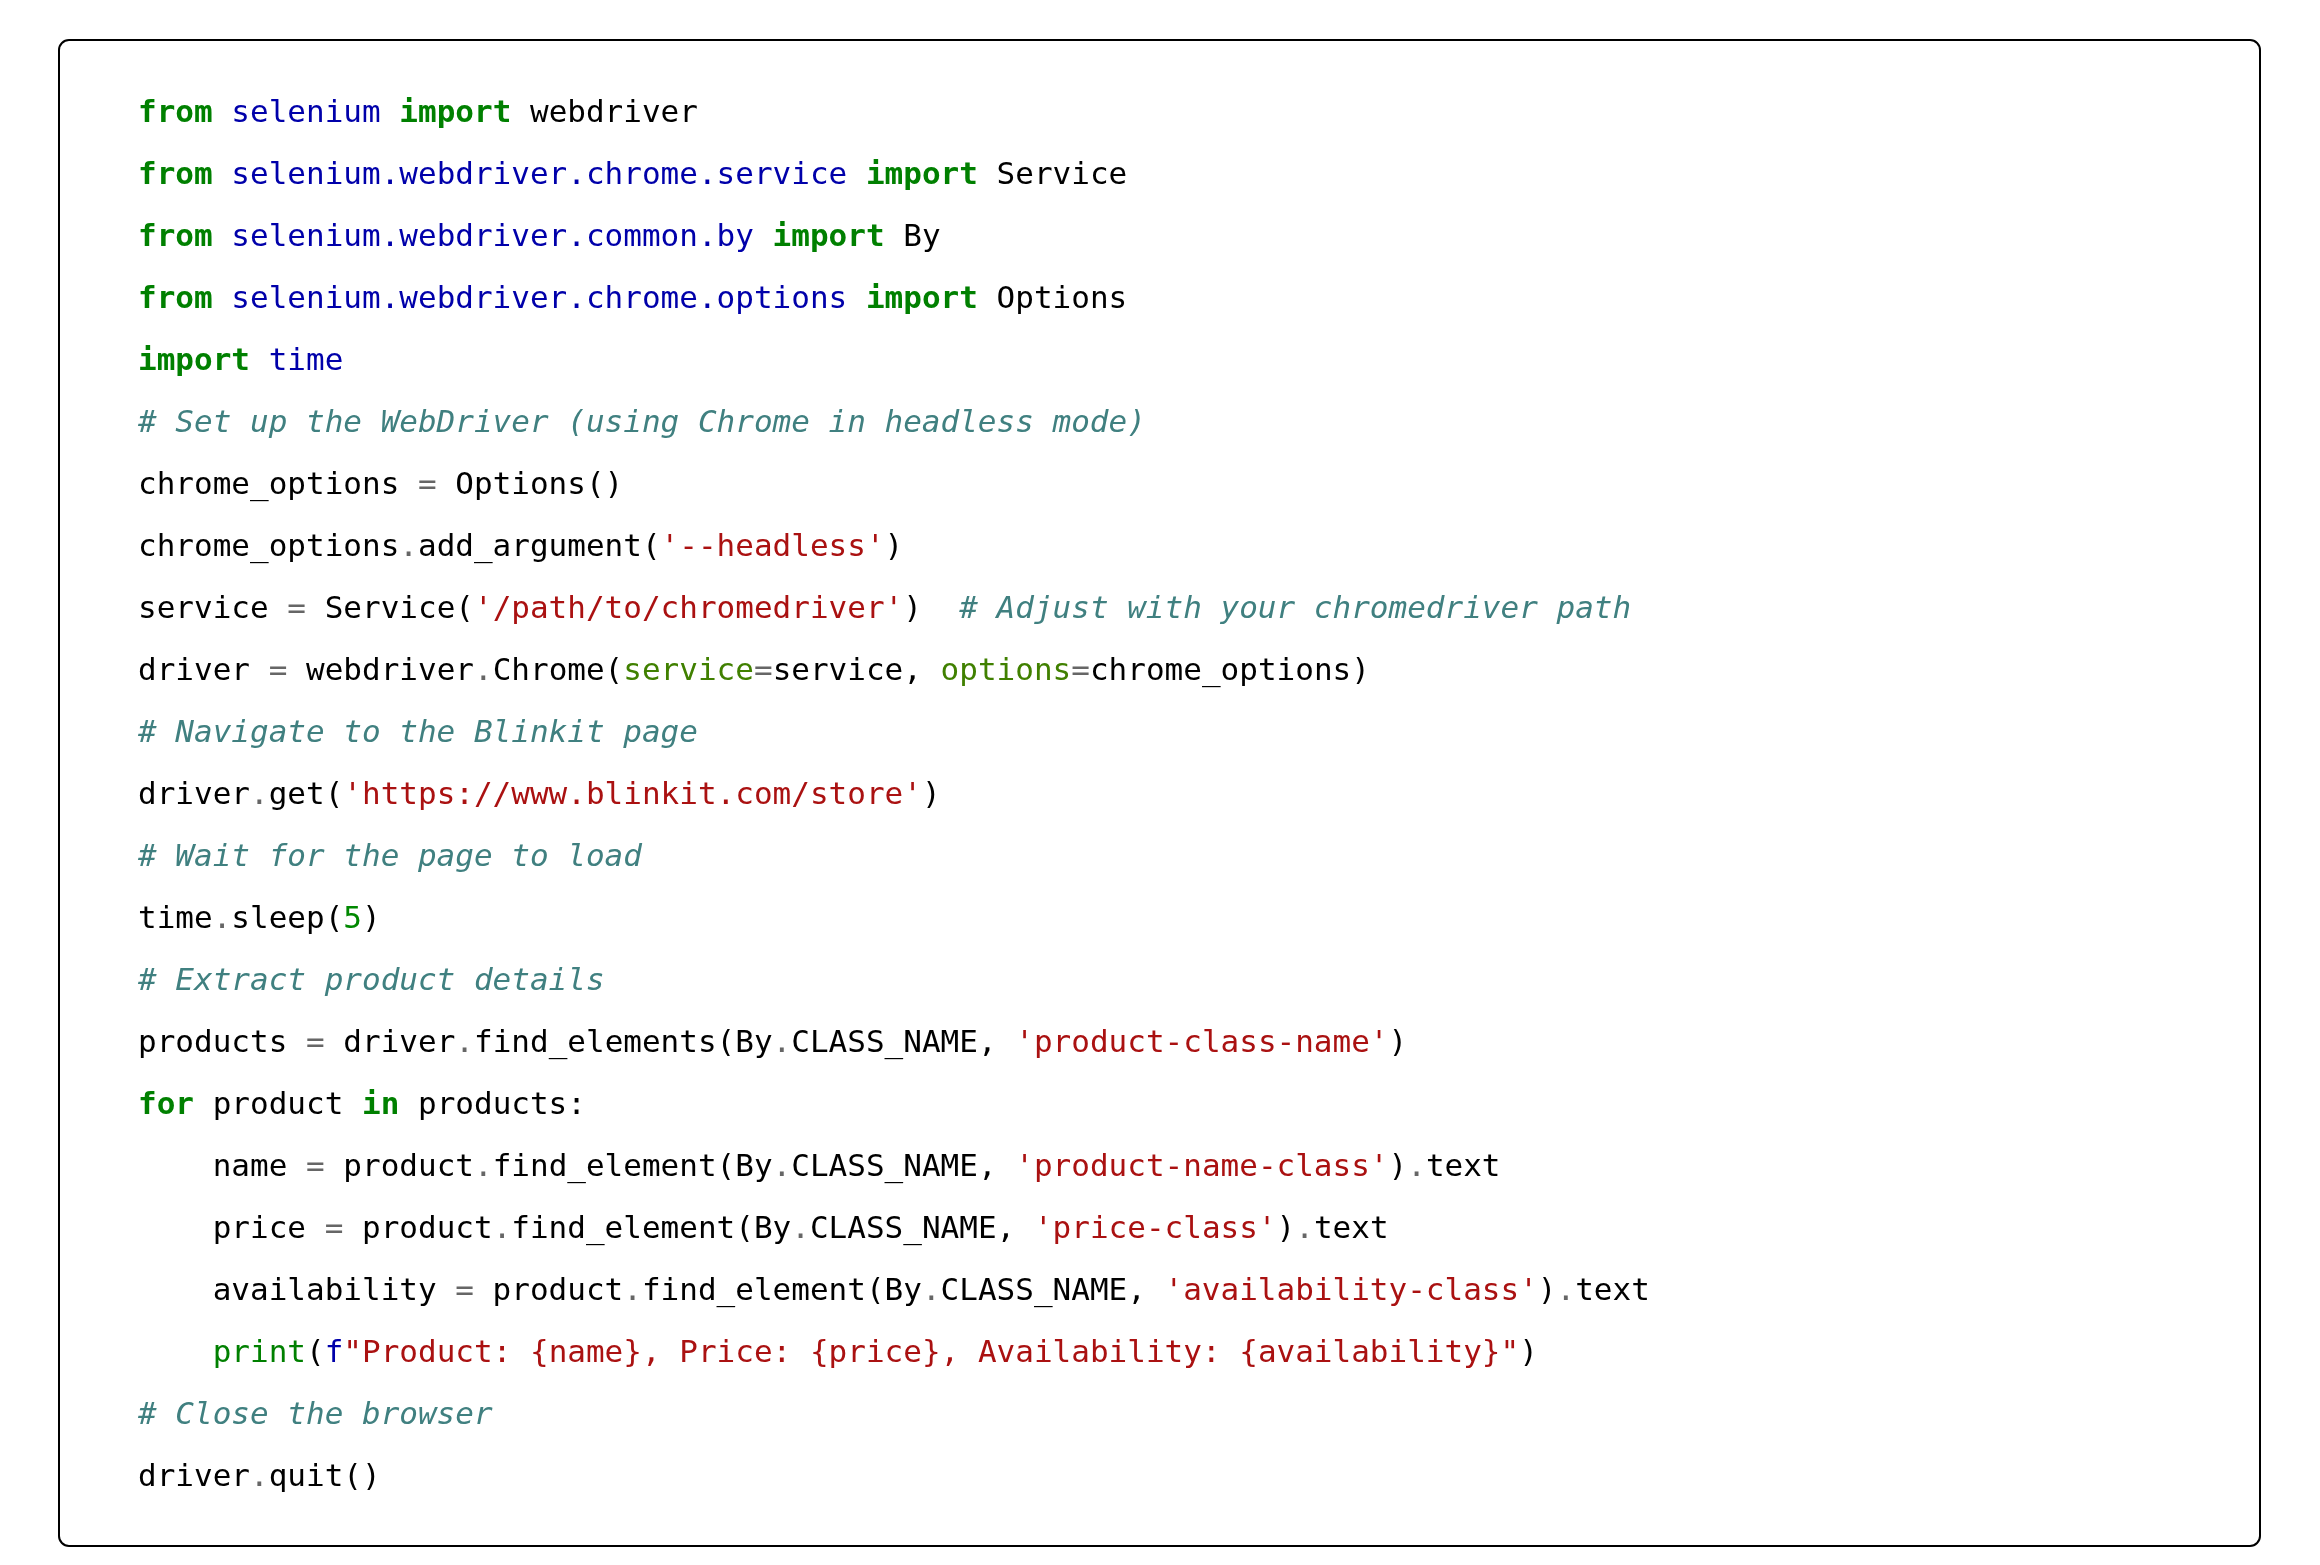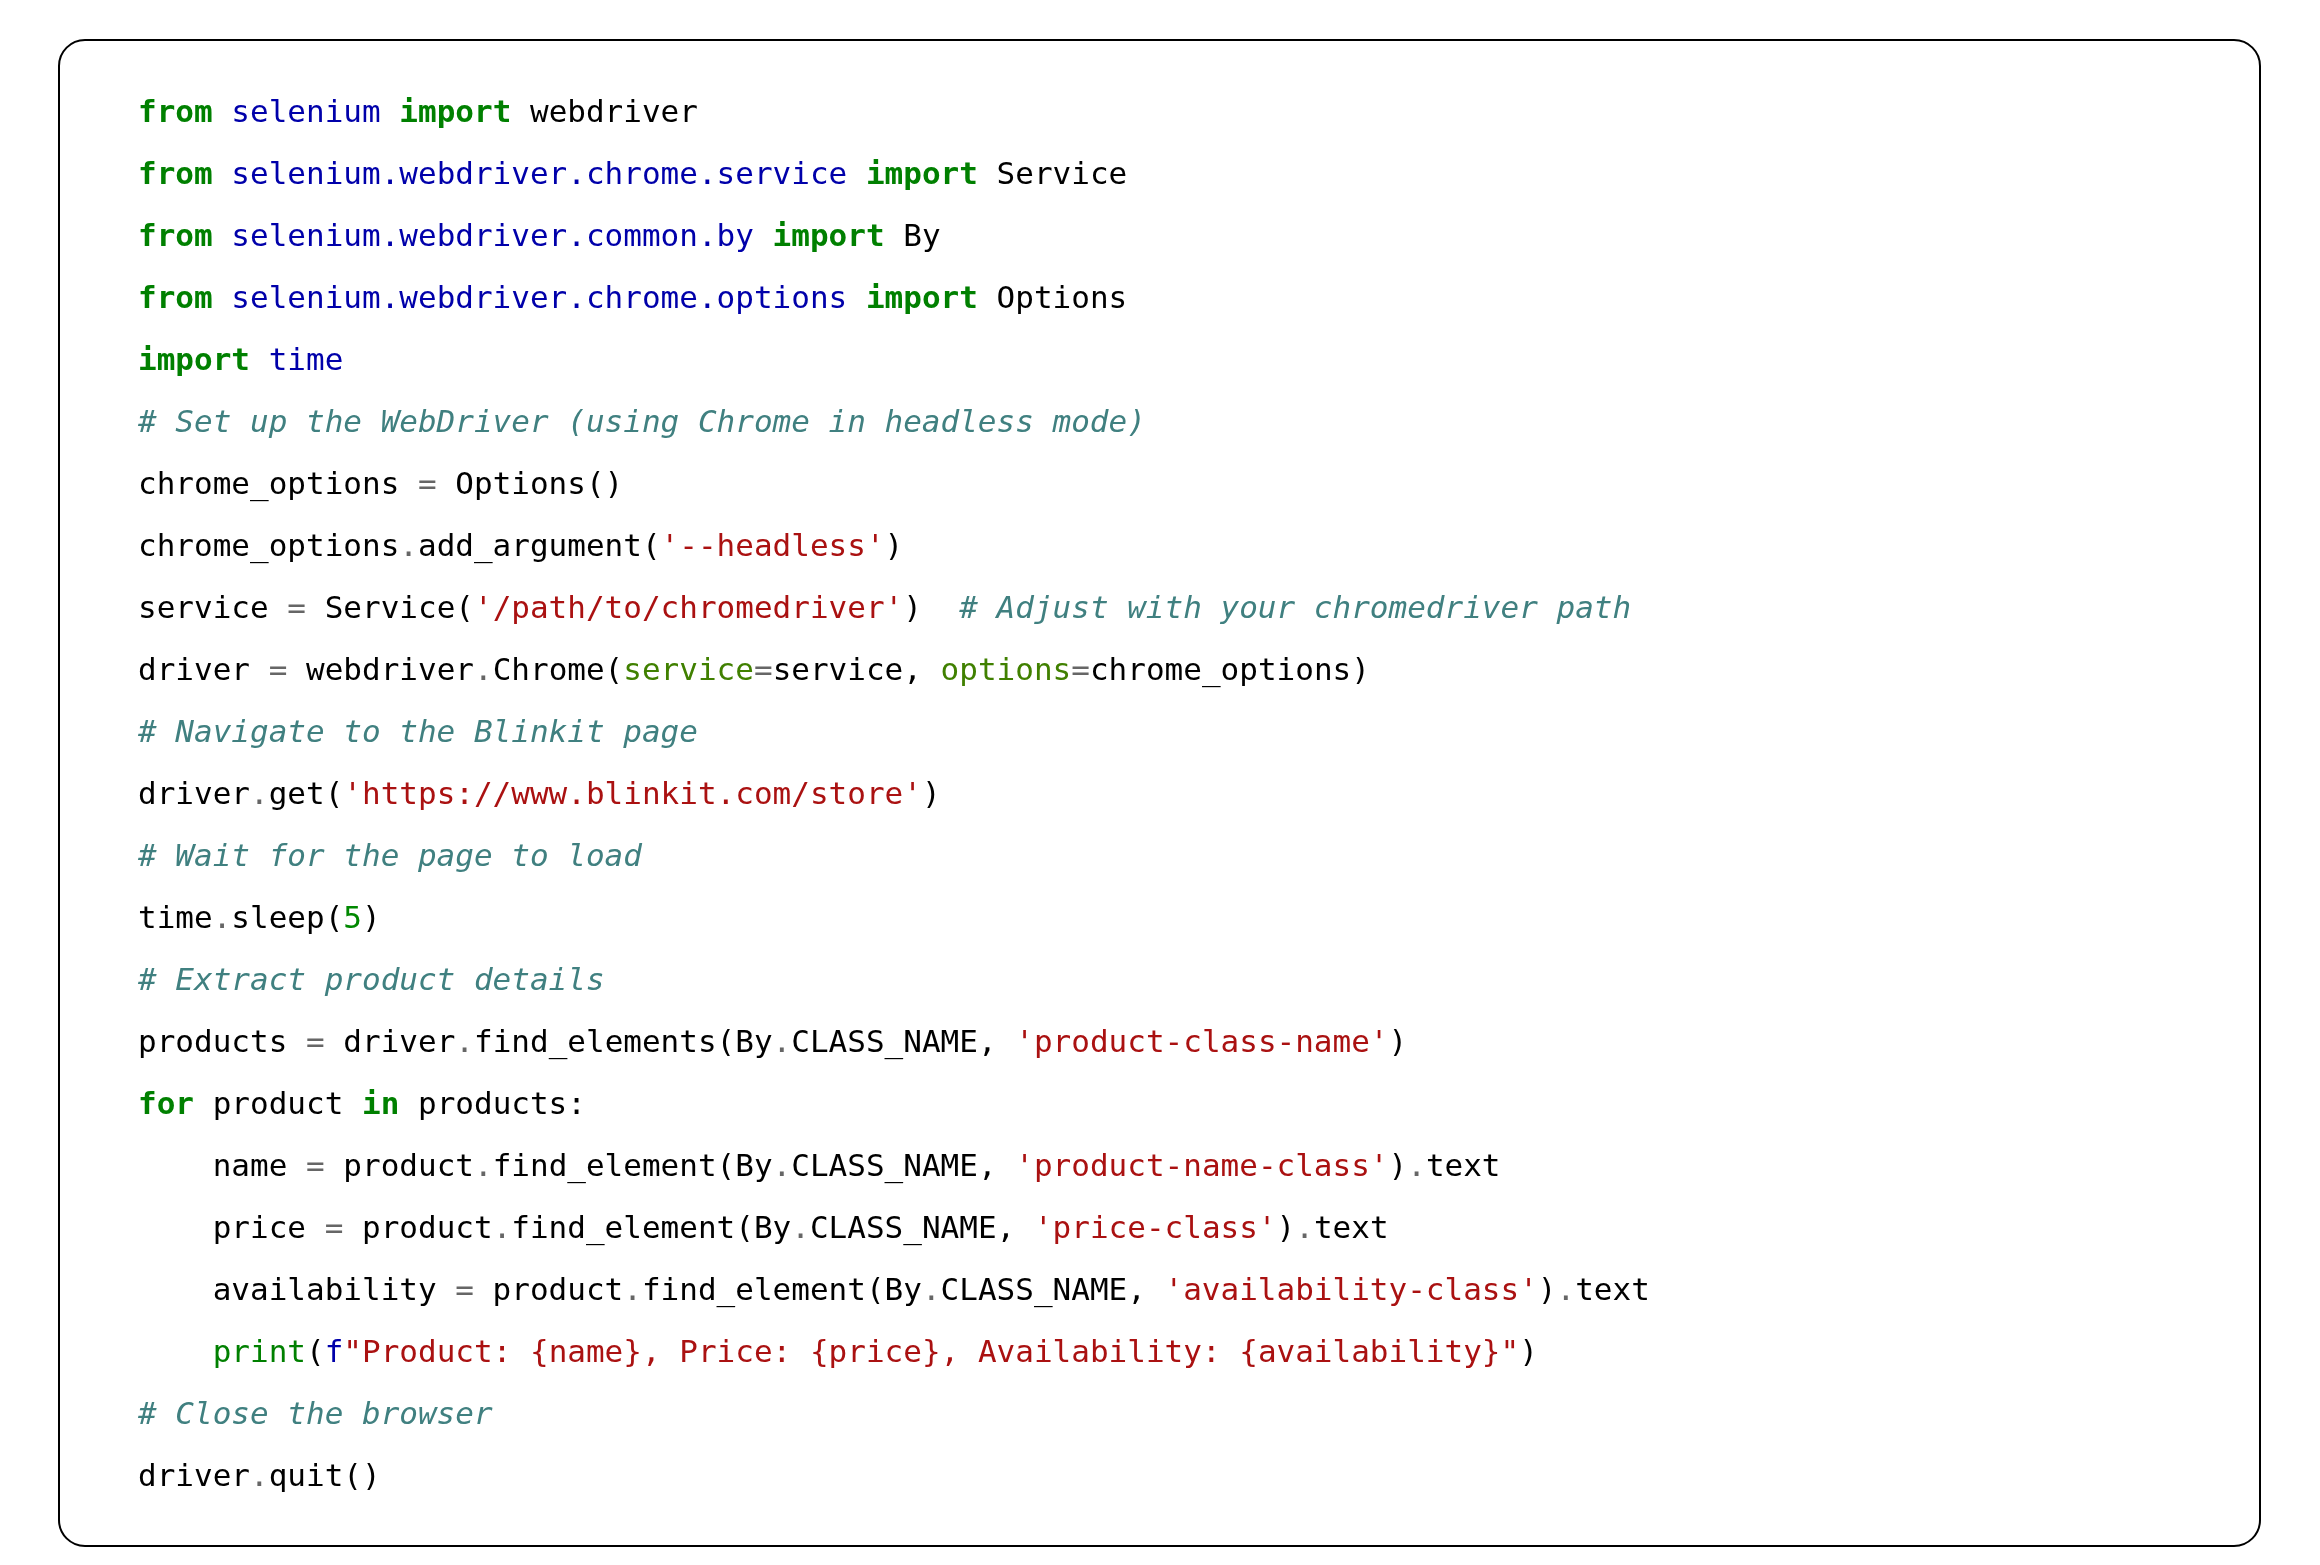--- a/index.html
+++ b/index.html
@@ -9,21 +9,21 @@
     width: 2320px;
     height: 1565px;
   }
   .code-container {
     position: absolute;
     top: 39px;
     left: 58px;
     width: 2203px;
     box-sizing: border-box;
     border: 2.9px solid #000000;
-    border-radius: 27px;
+    border-radius: 11px;
     padding: 39px 78px 39px 78px;
     background: #ffffff;
   }
   .code-block {
     font-family: Consolas, 'DejaVu Sans Mono', 'Courier New', monospace;
     font-size: 31px;
     line-height: 62px;
     white-space: pre;
     color: #000000;
     margin: 0;

